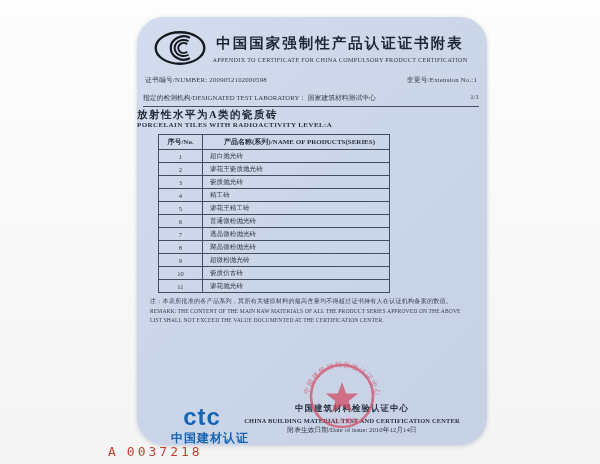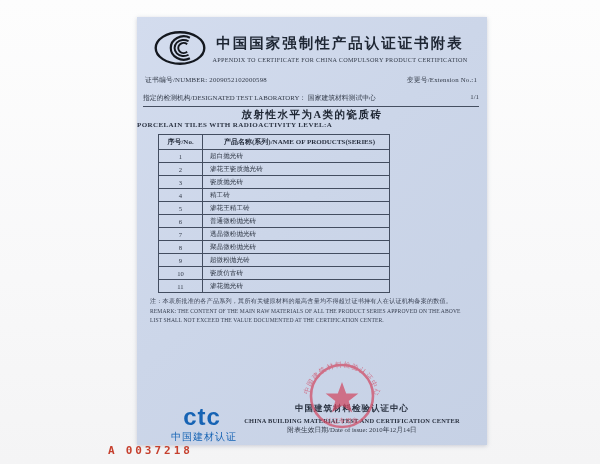--- a/index.html
+++ b/index.html
@@ -13,39 +13,40 @@
     overflow:hidden;
   }
   .photo-bg {
     position:absolute; left:0; top:0; right:0; bottom:0;
     background:linear-gradient(180deg,#fdfdfd 0%, #f8f8f9 60%, #f4f4f5 100%);
   }
   .cert {
     position:absolute; left:137px; top:17px; width:350px; height:428px;
     background:linear-gradient(135deg,#d3dcee 0%, #ccd6e9 45%, #c6d1e5 100%);
     box-shadow:0 1px 4px rgba(120,130,150,.35);
+    border-radius:27px;
   }
   
   .ccc-mark { position:absolute; left:16px; top:13px; width:54px; height:36px; }
   .title-block { position:absolute; left:62px; right:6px; top:17px; text-align:center; }
   .title-cn { font-size:14.5px; font-weight:bold; letter-spacing:2px; color:#1e2633; white-space:nowrap; }
   .title-en { font-size:6.2px; letter-spacing:.3px; margin-top:3px; color:#333b49; }
   .num-row {
     position:absolute; left:8px; right:10px; top:58px;
     display:flex; justify-content:space-between;
     font-size:6.8px; color:#333b49; letter-spacing:.2px;
   }
   .lab-row {
     position:absolute; left:6px; right:8px; top:76px;
     display:flex; justify-content:space-between;
     font-size:6.8px; color:#333b49;
     border-bottom:1px solid #454f61; padding-bottom:3px;
   }
   
-  .sec-cn { position:absolute; left:0; right:0; top:91px; text-align:center;
+  .sec-cn { position:absolute; left:0; right:0; top:91px; text-align:left;
             font-size:10.5px; font-weight:bold; letter-spacing:1.5px; color:#1e2633; }
   .sec-en { position:absolute; left:0; right:0; top:104px; 
             font-size:7px; font-weight:bold; letter-spacing:.4px; color:#2b3342; }
   
   table.products {
     position:absolute; left:21px; top:117px; width:232px;
     border-collapse:collapse; table-layout:fixed;
   }
   table.products th, table.products td {
     border:1px solid #434d60; font-weight:normal;
@@ -56,34 +57,34 @@
   .c-name{ text-align:left; padding-left:7px; }
   th.c-name { text-align:center; padding-left:7px; }
   
   .remark { position:absolute; left:13px; right:13px; top:280px; color:#3a4254; }
   .remark-cn { font-size:6.1px; letter-spacing:.2px; }
   .remark-en { font-size:5.6px; line-height:1.55; margin-top:1px; letter-spacing:.1px; }
   
   .ctc-box { position:absolute; left:34px; top:381px; width:62px; text-align:center; }
   .ctc-word { font-family:"Liberation Sans", sans-serif; font-weight:900;
               font-size:24px; line-height:22px; color:#1663b4; letter-spacing:1px;margin-top:8px; }
-  .ctc-label { font-size:10px; font-weight:normal; color:#1663b4; margin-top:2px; letter-spacing:1px; white-space:nowrap; }
+  .ctc-label { font-size:12px; font-weight:bold; color:#1663b4; margin-top:2px; letter-spacing:1px; white-space:nowrap; }
   .org-block { position:absolute; left:100px; right:20px; top:386px; text-align:center; }
   .org-cn { font-size:8.5px; font-weight:bold; letter-spacing:1px; color:#2b3342; }
   .org-en { font-size:6.4px; font-weight:bold; margin-top:2px; color:#2b3342; letter-spacing:.2px; }
   .date-line { position:absolute; left:100px; right:20px; top:408px; text-align:center;
                font-size:6.8px; color:#333b49; }
   
   .stamp { position:absolute; left:158px; top:332px; width:94px; height:94px;
            opacity:.72; pointer-events:none; }
   
   .serial {
     position:absolute; left:108px; top:444px;
     font-family:"DejaVu Sans Mono", monospace;
-    font-size:11px; font-weight:bold; color:#c6402e; letter-spacing:3px;
+    font-size:13px; font-weight:normal; color:#c6402e; letter-spacing:3px;
   }
   .serial .sp { display:inline-block; width:8px; }
 </style>
 </head>
 <body>
 
 <div class="photo-bg"></div>
 
 <div class="cert">
 

